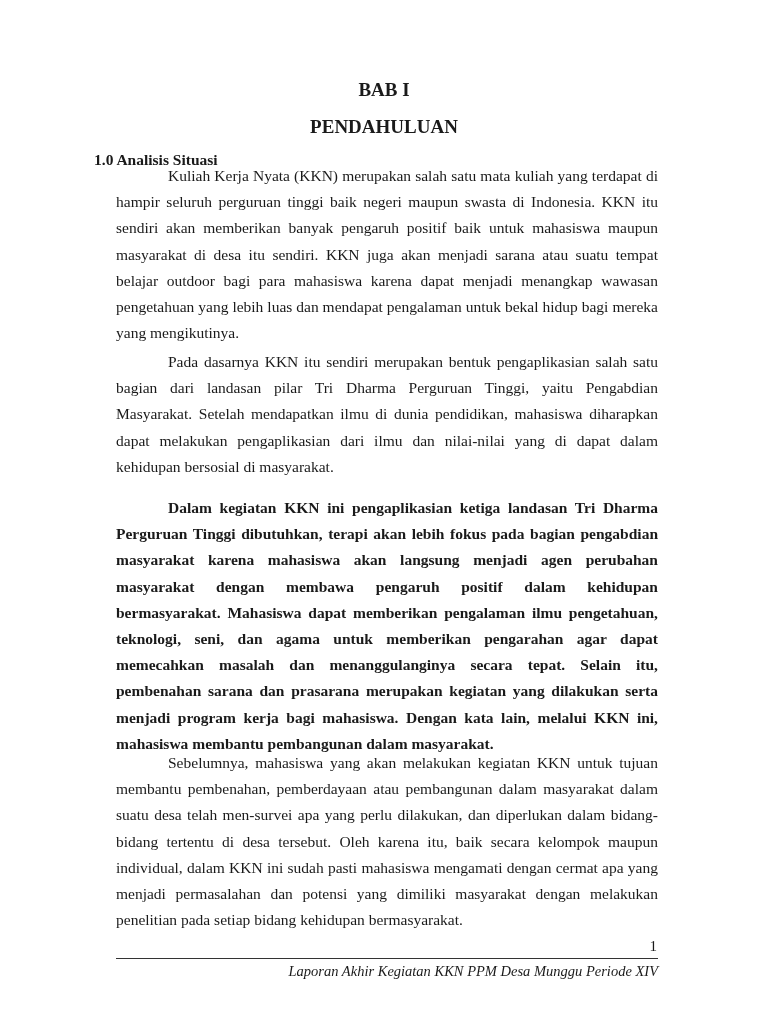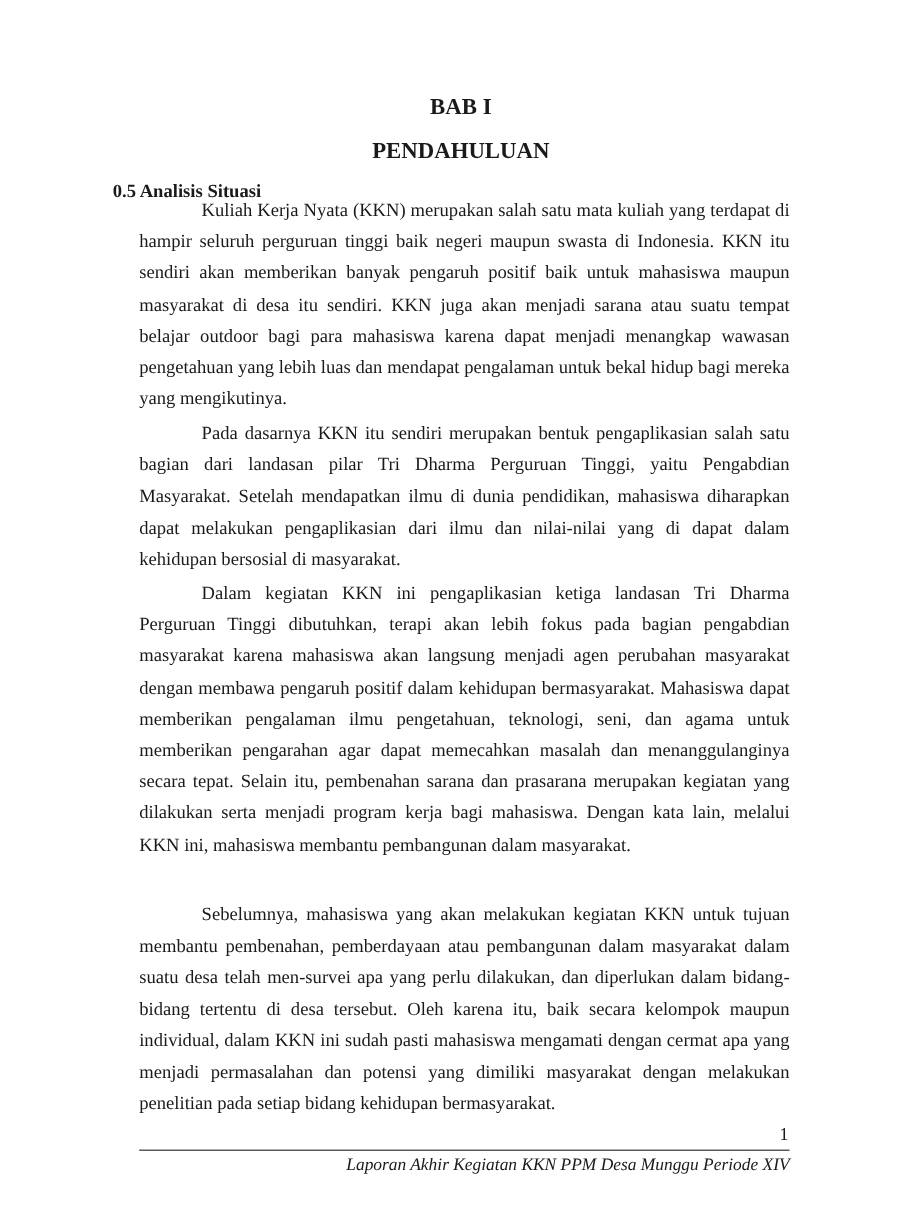--- a/index.html
+++ b/index.html
@@ -5,33 +5,33 @@
     html, body { margin: 0; padding: 0; background: #ffffff; }
     body { width: 768px; height: 1024px; position: relative; overflow: hidden; font-family: "Liberation Serif", serif; color: #1a1a1a; }
     .page { position: absolute; left: 0; top: 0; width: 768px; height: 1024px; background: #fff; }
     .title { position: absolute; left: 0; width: 768px; text-align: center; font-weight: bold; font-size: 19px; }
     #t1 { top: 79px; }
     #t2 { top: 116px; text-align: center; }
     .section { position: absolute; left: 94px; top: 151px; font-weight: bold; font-size: 15.5px; }
     .para { position: absolute; left: 116px; width: 542px; font-size: 15.5px; line-height: 26.2px; text-align: justify; text-indent: 52px; margin: 0; }
     #p1 { top: 163px; }
     #p2 { top: 349px; }
-    #p3 { top: 482px; }
+    #p3 { top: 495px; font-weight: bold; }
     #p4 { top: 750px; }
     .pagenum { position: absolute; right: 111px; top: 938px; font-size: 15px; }
     .rule { position: absolute; left: 116px; width: 542px; top: 958px; height: 0; border-top: 1.5px solid #333; }
     .footer { position: absolute; right: 110px; top: 963px; font-style: italic; font-size: 14.5px; }
   </style>
 </head>
 <body>
 
 <div class="page">
   <div id="t1" class="title">BAB I</div>
   <div id="t2" class="title">PENDAHULUAN</div>
-  <div class="section">0.5 Analisis Situasi</div>
+  <div class="section">1.0 Analisis Situasi</div>
 
   <p id="p1" class="para">Kuliah Kerja Nyata (KKN) merupakan salah satu mata kuliah yang terdapat di hampir seluruh perguruan tinggi baik negeri maupun swasta di Indonesia. KKN itu sendiri akan memberikan banyak pengaruh positif baik untuk mahasiswa maupun masyarakat di desa itu sendiri. KKN juga akan menjadi sarana atau suatu tempat belajar outdoor bagi para mahasiswa karena dapat menjadi menangkap wawasan pengetahuan yang lebih luas dan mendapat pengalaman untuk bekal hidup bagi mereka yang mengikutinya.</p>
   <p id="p2" class="para">Pada dasarnya KKN itu sendiri merupakan bentuk pengaplikasian salah satu bagian dari landasan pilar Tri Dharma Perguruan Tinggi, yaitu Pengabdian Masyarakat. Setelah mendapatkan ilmu di dunia pendidikan, mahasiswa diharapkan dapat melakukan pengaplikasian dari ilmu dan nilai-nilai yang di dapat dalam kehidupan bersosial di masyarakat.</p>
   <p id="p3" class="para">Dalam kegiatan KKN ini pengaplikasian ketiga landasan Tri Dharma Perguruan Tinggi dibutuhkan, terapi akan lebih fokus pada bagian pengabdian masyarakat karena mahasiswa akan langsung menjadi agen perubahan masyarakat dengan membawa pengaruh positif dalam kehidupan bermasyarakat. Mahasiswa dapat memberikan pengalaman ilmu pengetahuan, teknologi, seni, dan agama untuk memberikan pengarahan agar dapat memecahkan masalah dan menanggulanginya secara tepat. Selain itu, pembenahan sarana dan prasarana merupakan kegiatan yang dilakukan serta menjadi program kerja bagi mahasiswa. Dengan kata lain, melalui KKN ini, mahasiswa membantu pembangunan dalam masyarakat.</p>
   <p id="p4" class="para">Sebelumnya, mahasiswa yang akan melakukan kegiatan KKN untuk tujuan membantu pembenahan, pemberdayaan atau pembangunan dalam masyarakat dalam suatu desa telah men-survei apa yang perlu dilakukan, dan diperlukan dalam bidang-bidang tertentu di desa tersebut. Oleh karena itu, baik secara kelompok maupun individual, dalam KKN ini sudah pasti mahasiswa mengamati dengan cermat apa yang menjadi permasalahan dan potensi yang dimiliki masyarakat dengan melakukan penelitian pada setiap bidang kehidupan bermasyarakat.</p>
 
   <div class="pagenum">1</div>
   <div class="rule"></div>
   <div class="footer">Laporan Akhir Kegiatan KKN PPM Desa Munggu Periode XIV</div>
 </div>

